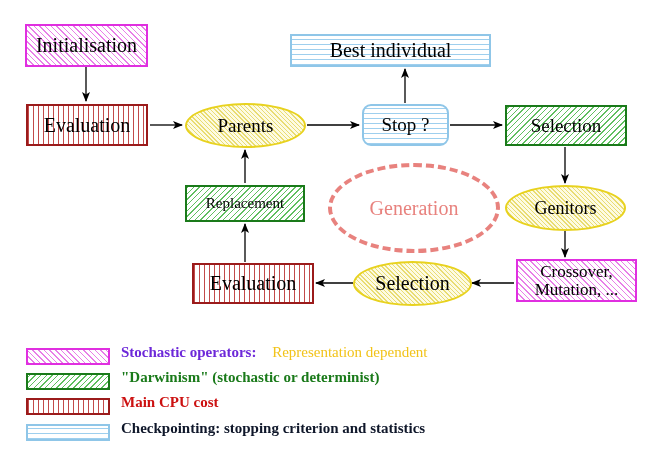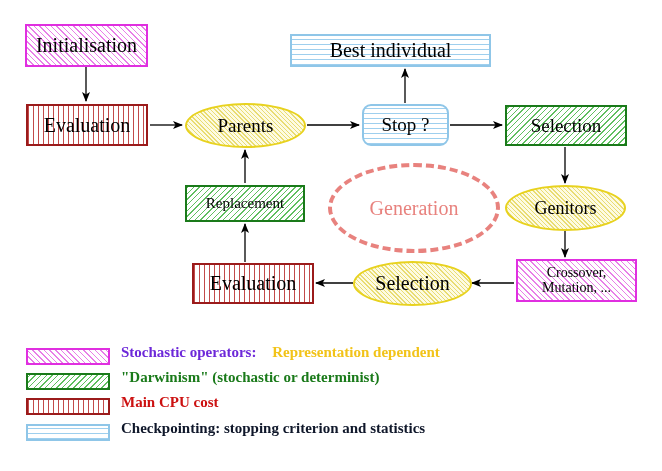--- a/index.html
+++ b/index.html
@@ -103,21 +103,21 @@
     border-style: solid;
   }
   .legend-text {
     position: absolute;
     left: 121px;
     font-family: "Liberation Serif", "DejaVu Serif", serif;
     font-size: 15px;
     font-weight: bold;
     white-space: nowrap;
   }
-  .legend-text .seg2 { font-weight: bold; }
+  .legend-text .seg2 { font-weight: normal; }
 </style>
 </head>
 <body>
 
 <div id="page">
 
   <svg id="arrows" viewBox="0 0 662 471" width="662" height="471">
     <defs>
       <marker id="ah" markerWidth="10" markerHeight="8" refX="9" refY="4" orient="auto" markerUnits="userSpaceOnUse">
         <path d="M0,0 L10,4 L0,8 L2.5,4 Z" fill="#000000"></path>
@@ -156,21 +156,21 @@
   <div class="node ellipse fill-yellow" style="left:185px; top:103px; width:121px; height:45px; font-size:19px;">Parents</div>
 
   <div class="node box fill-blue" style="left:290px; top:34px; width:201px; height:33px; font-size:20px;">Best individual</div>
 
   <div class="node round fill-blue" style="left:362px; top:104px; width:87px; height:42px; font-size:19px;">Stop ?</div>
 
   <div class="node box fill-green" style="left:505px; top:105px; width:122px; height:41px; font-size:19px;">Selection</div>
 
   <div class="node ellipse fill-yellow" style="left:505px; top:185px; width:121px; height:46px; font-size:18px;">Genitors</div>
 
-  <div class="node box fill-magenta" style="left:516px; top:259px; width:121px; height:43px; font-size:14px;">Crossover,
+  <div class="node box fill-magenta" style="left:516px; top:259px; width:121px; height:43px; font-size:17px;">Crossover,
 Mutation, ...</div>
 
   <div class="node ellipse fill-yellow" style="left:353px; top:261px; width:119px; height:45px; font-size:20px;">Selection</div>
 
   <div class="node box fill-red" style="left:192px; top:263px; width:122px; height:41px; font-size:20px;">Evaluation</div>
 
   <div class="node box fill-green" style="left:185px; top:185px; width:120px; height:37px; font-size:15px;">Replacement</div>
 
   <div class="node ellipse fill-none-dashed" style="left:328px; top:163px; width:172px; height:90px; font-size:20px;">Generation</div>
 

